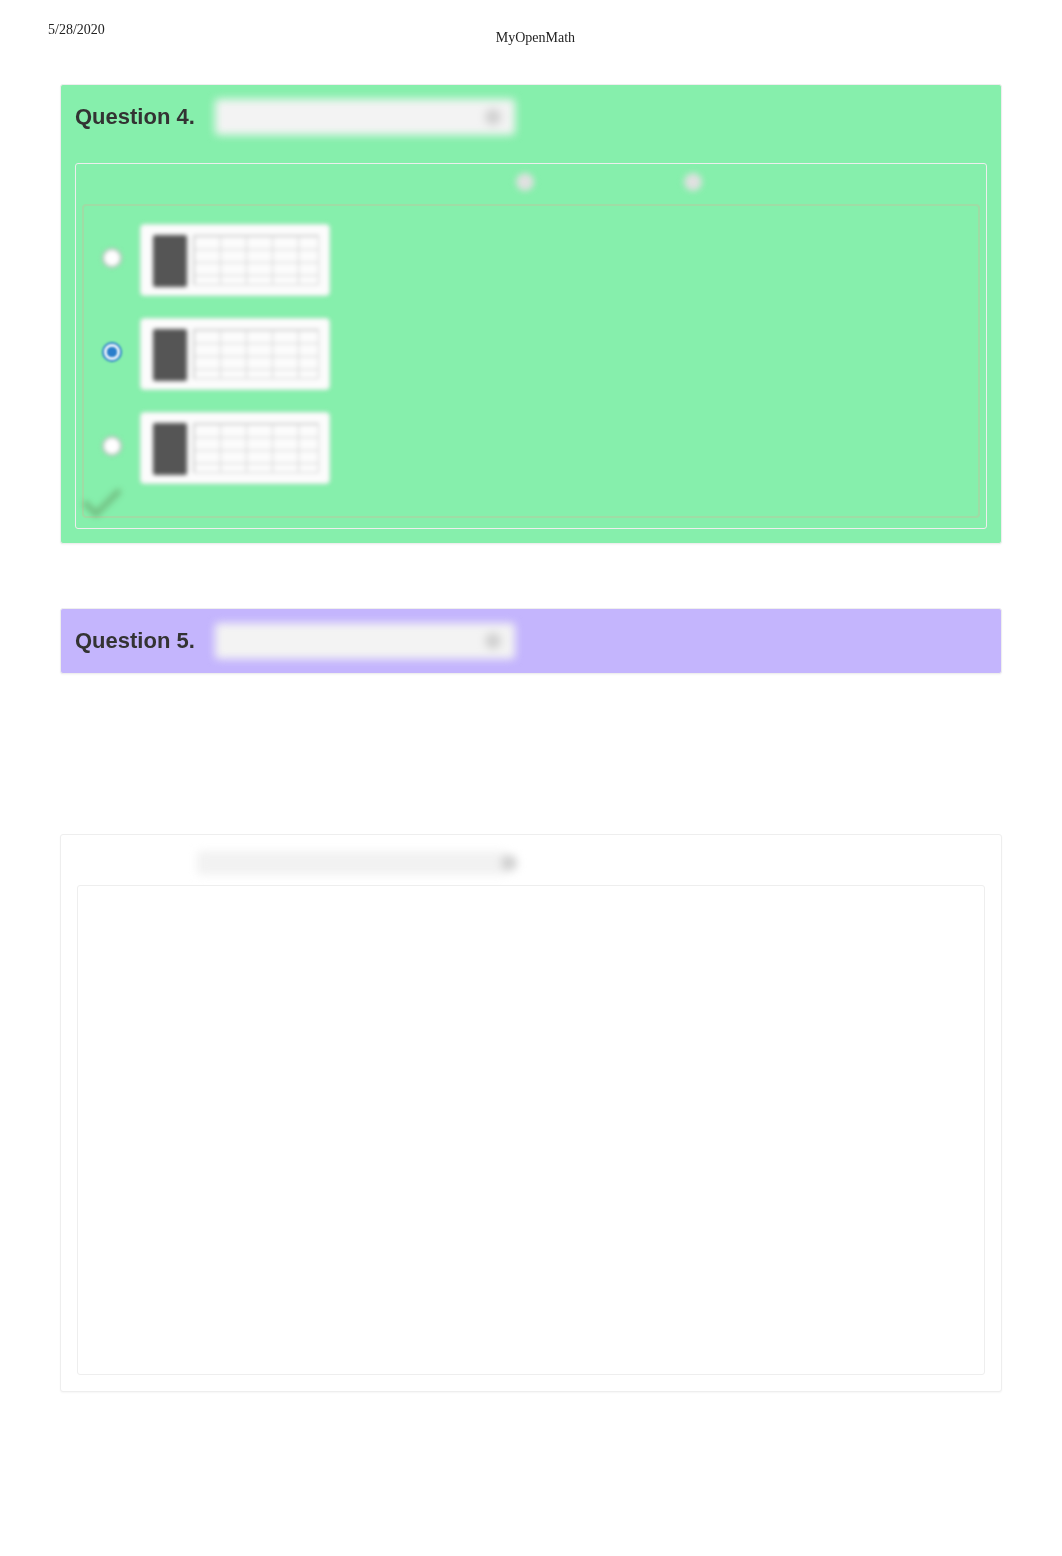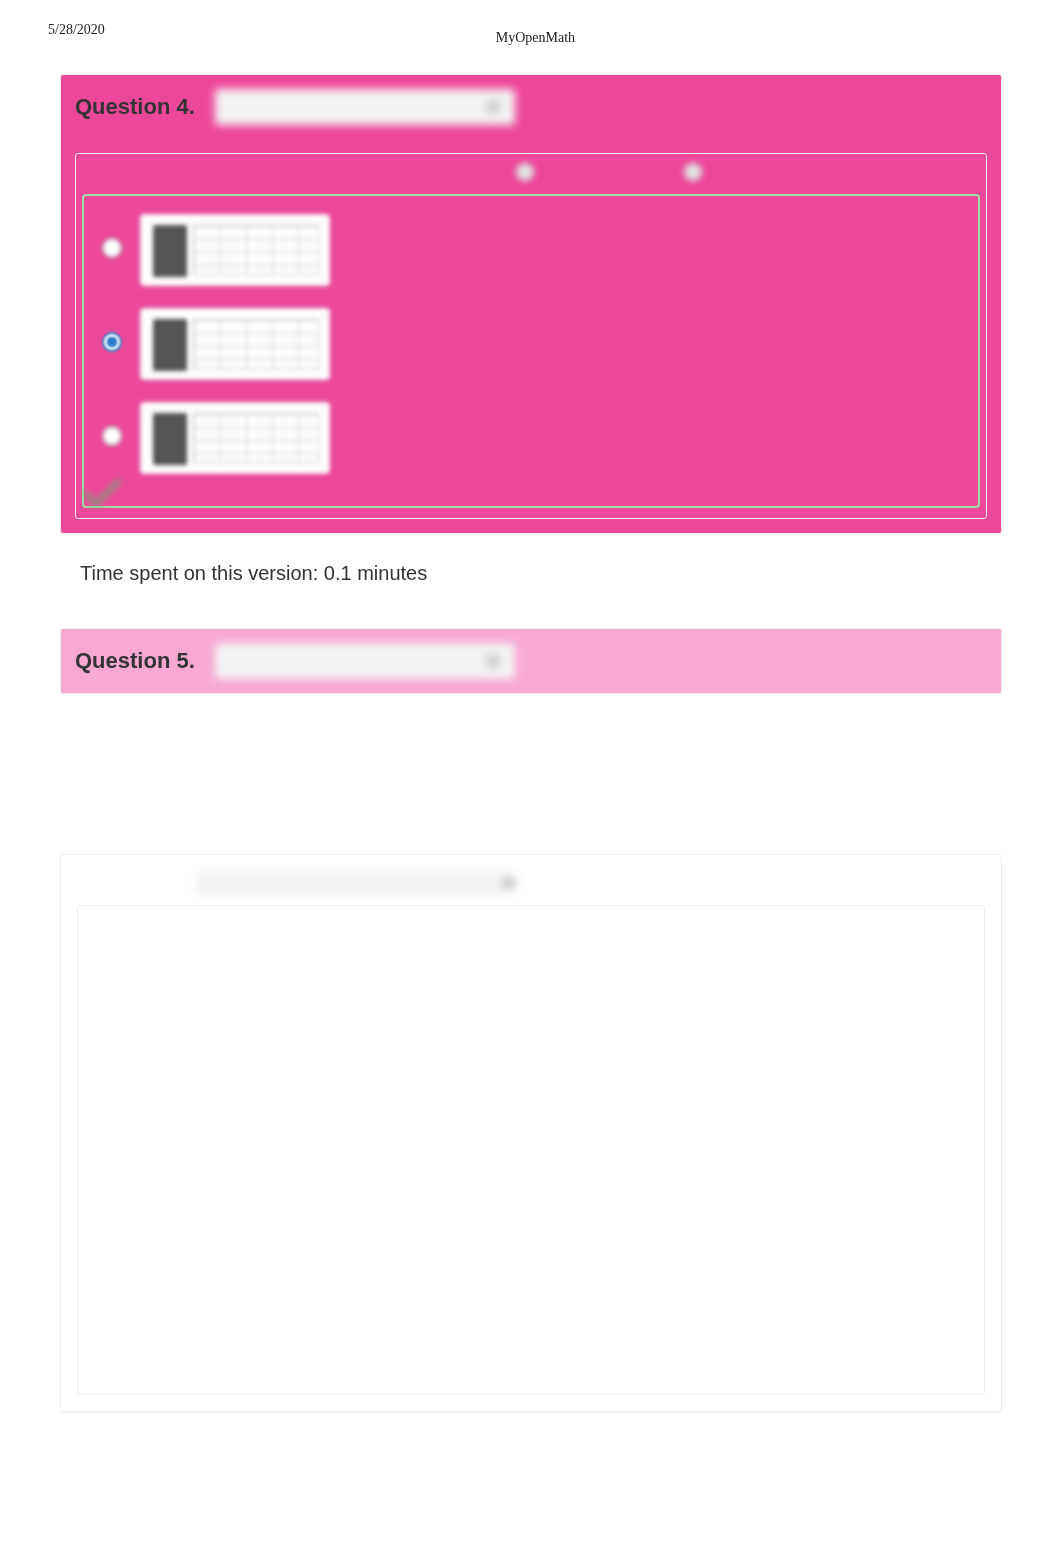--- a/index.html
+++ b/index.html
@@ -21,22 +21,22 @@
       font-size: 14px;
       font-family: "Times New Roman", serif;
       color: #222;
     }
     .page-header .title {
       margin: 8px auto;
       position: relative;
       left: -24px;
     }
     .question-block {
-      margin: 10px 60px 0 60px;
-      background: #ec4899;
+      margin: 20px 60px 0 60px;
+      background: #86efac;
       border: 1px solid #eeeeee;
       border-radius: 3px;
       box-shadow: 0 1px 2px rgba(0,0,0,0.04);
       position: relative;
       text-align: right;
     }
     .question-header-row {
       padding: 14px 14px 14px 14px;
       display: flex;
       align-items: center;
@@ -162,21 +162,21 @@
     }
     .score-block {
       margin: 14px 60px 0 60px;
       padding: 10px 20px 20px 20px;
       font-size: 20px;
       color: #333;
       line-height: 1.5;
     }
     .sub-block {
       margin: 20px 60px 0 60px;
-      background: #f9a8d4;
+      background: #c4b5fd;
       border: 1px solid #eeeeee;
       border-radius: 3px;
       box-shadow: 0 1px 2px rgba(0,0,0,0.04);
     }
     .bottom-panel {
       margin: 160px 60px 40px 60px;
       background: #ffffff;
       border: 1px solid #eeeeee;
       border-radius: 3px;
       box-shadow: 0 1px 2px rgba(0,0,0,0.04);
@@ -255,21 +255,20 @@
       <div class="check-icon">
         <svg viewBox="0 0 40 30">
           <path d="M4 16 L14 26 L36 4" stroke="#6aa96f" stroke-width="6" fill="none" stroke-linecap="round" stroke-linejoin="round"></path>
         </svg>
       </div>
     </div>
   </div>
 </div>
 
 <div class="score-block">
-  <div>Time spent on this version: 0.1 minutes</div>
 </div>
 
 <div class="sub-block">
   <div class="question-header-row">
     <span class="question-title">Question 5.</span>
     <div class="blur-pill"></div>
   </div>
 </div>
 
 <div class="bottom-panel">

